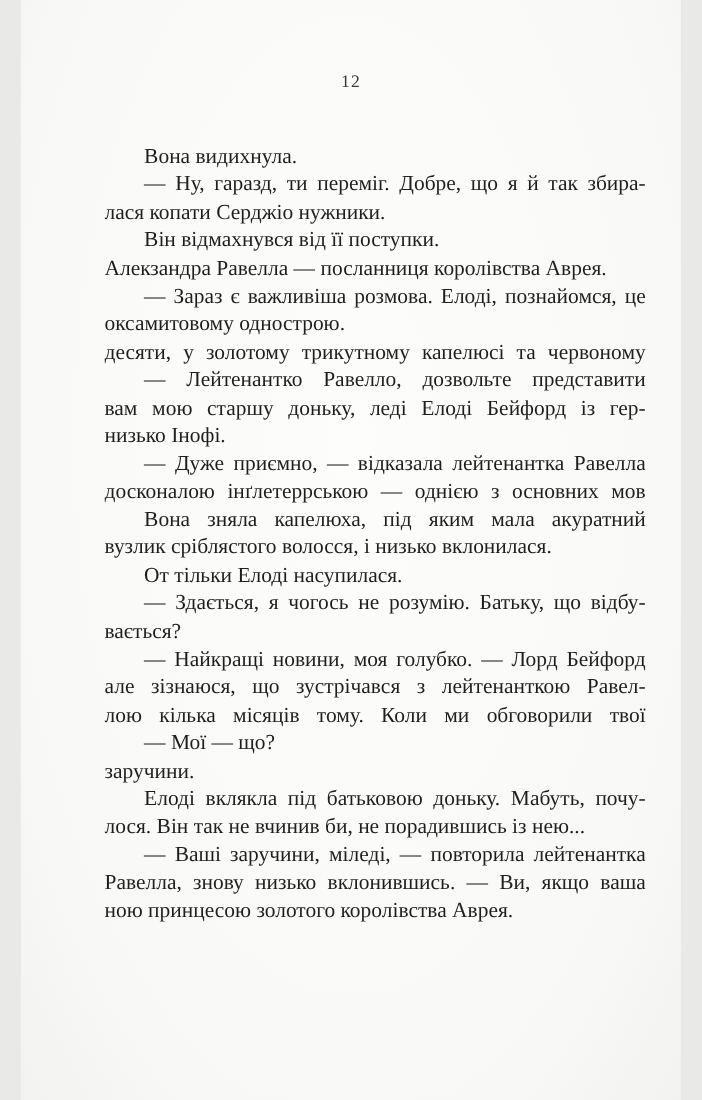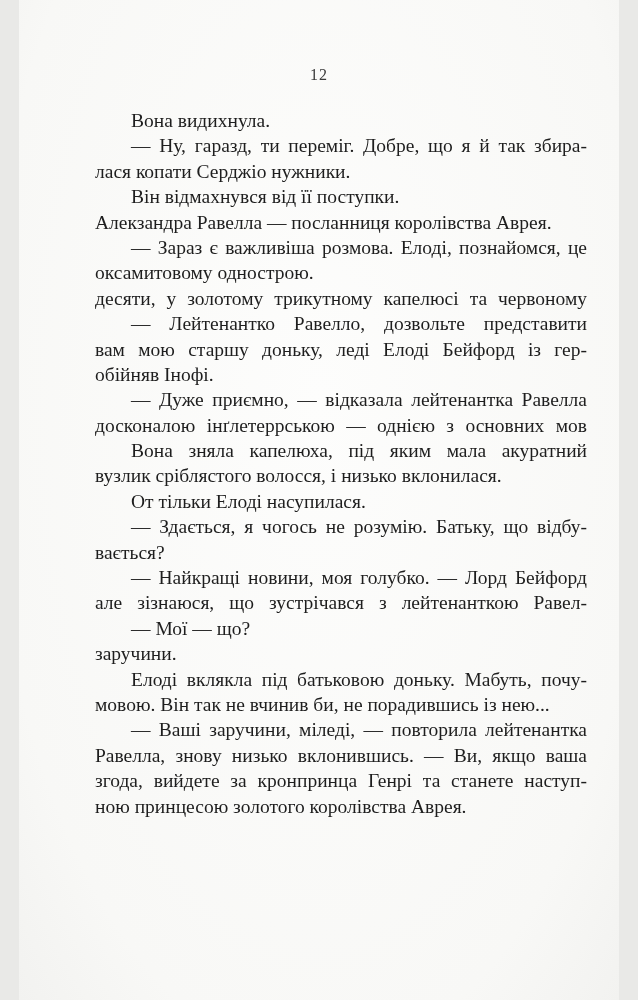--- a/index.html
+++ b/index.html
@@ -17,21 +17,21 @@
     top: 66px;
     left: 0;
     width: 100%;
     text-align: center;
     font-size: 16px;
     letter-spacing: 1px;
     color: #3a3a3a;
   }
   .text-block {
     position: absolute;
-    top: 108px;
+    top: 130px;
     left: 76px;
     width: 492px;
     color: #1e1e1e;
   }
   .line {
     height: 25.4px;
     line-height: 25.4px;
     font-size: 19.5px;
     overflow: hidden;
     text-align: left;
@@ -50,32 +50,32 @@
       <div class="line i">Вона видихнула.</div>
       <div class="line i j">— Ну, гаразд, ти переміг. Добре, що я й так збира-</div>
       <div class="line">лася копати Серджіо нужники.</div>
       <div class="line i">Він відмахнувся від її поступки.</div>
       <div class="line">Алекзандра Равелла — посланниця королівства Аврея.</div>
       <div class="line i j">— Зараз є важливіша розмова. Елоді, познайомся, це</div>
       <div class="line">оксамитовому однострою.</div>
       <div class="line j">десяти, у золотому трикутному капелюсі та червоному</div>
       <div class="line i j">— Лейтенантко Равелло, дозвольте представити</div>
       <div class="line j">вам мою старшу доньку, леді Елоді Бейфорд із гер-</div>
-      <div class="line">обійняв Інофі.</div>
+      <div class="line">низько Інофі.</div>
       <div class="line i j">— Дуже приємно, — відказала лейтенантка Равелла</div>
       <div class="line j">досконалою інґлетеррською — однією з основних мов</div>
       <div class="line i j">Вона зняла капелюха, під яким мала акуратний</div>
       <div class="line">вузлик сріблястого волосся, і низько вклонилася.</div>
       <div class="line i">От тільки Елоді насупилася.</div>
       <div class="line i j">— Здається, я чогось не розумію. Батьку, що відбу-</div>
       <div class="line">вається?</div>
       <div class="line i j">— Найкращі новини, моя голубко. — Лорд Бейфорд</div>
       <div class="line j">але зізнаюся, що зустрічався з лейтенанткою Равел-</div>
+      <div class="line j">лою кілька місяців тому. Коли ми обговорили твої</div>
       <div class="line i">— Мої — що?</div>
       <div class="line">заручини.</div>
       <div class="line i j">Елоді вклякла під батьковою доньку. Мабуть, почу-</div>
-      <div class="line">мовою. Він так не вчинив би, не порадившись із нею...</div>
+      <div class="line">лося. Він так не вчинив би, не порадившись із нею...</div>
       <div class="line i j">— Ваші заручини, міледі, — повторила лейтенантка</div>
       <div class="line j">Равелла, знову низько вклонившись. — Ви, якщо ваша</div>
-      <div class="line j">згода, вийдете за кронпринца Генрі та станете наступ-</div>
       <div class="line">ною принцесою золотого королівства Аврея.</div>
     </div>
 </div>
 
 </body></html>

